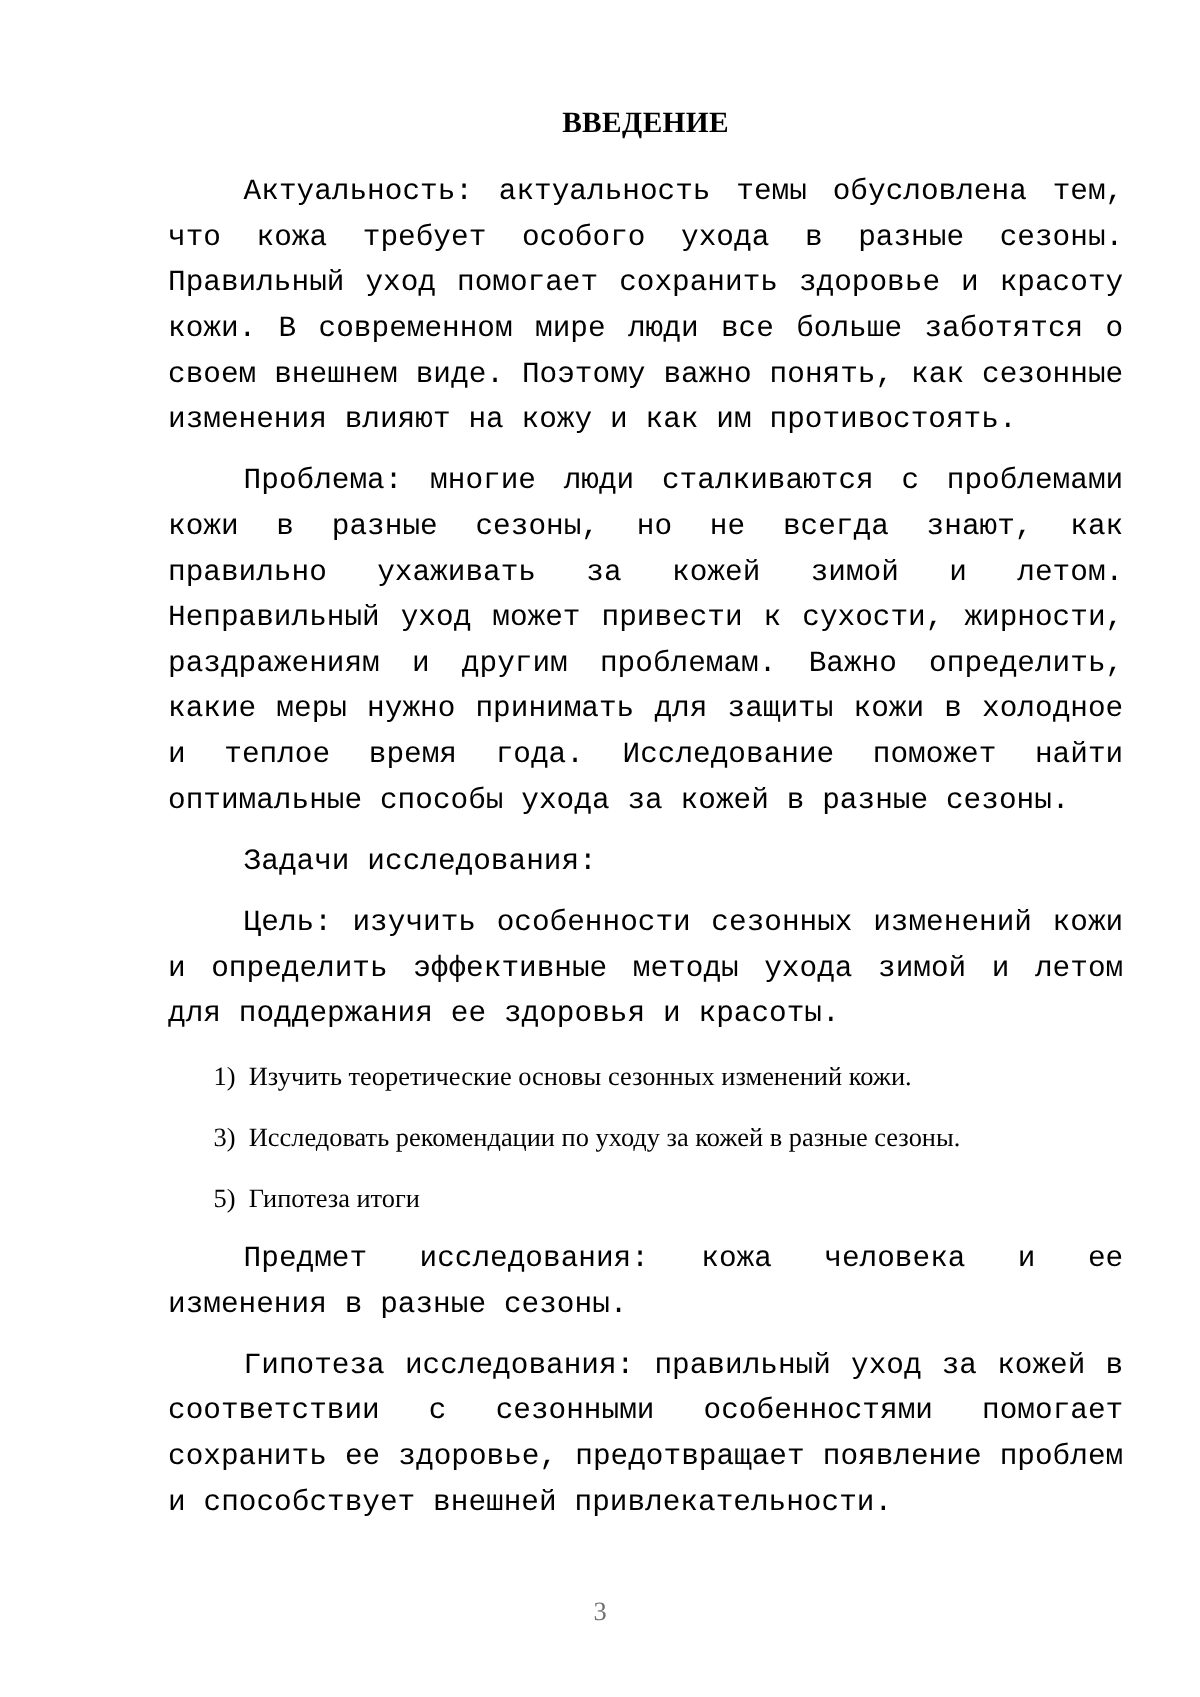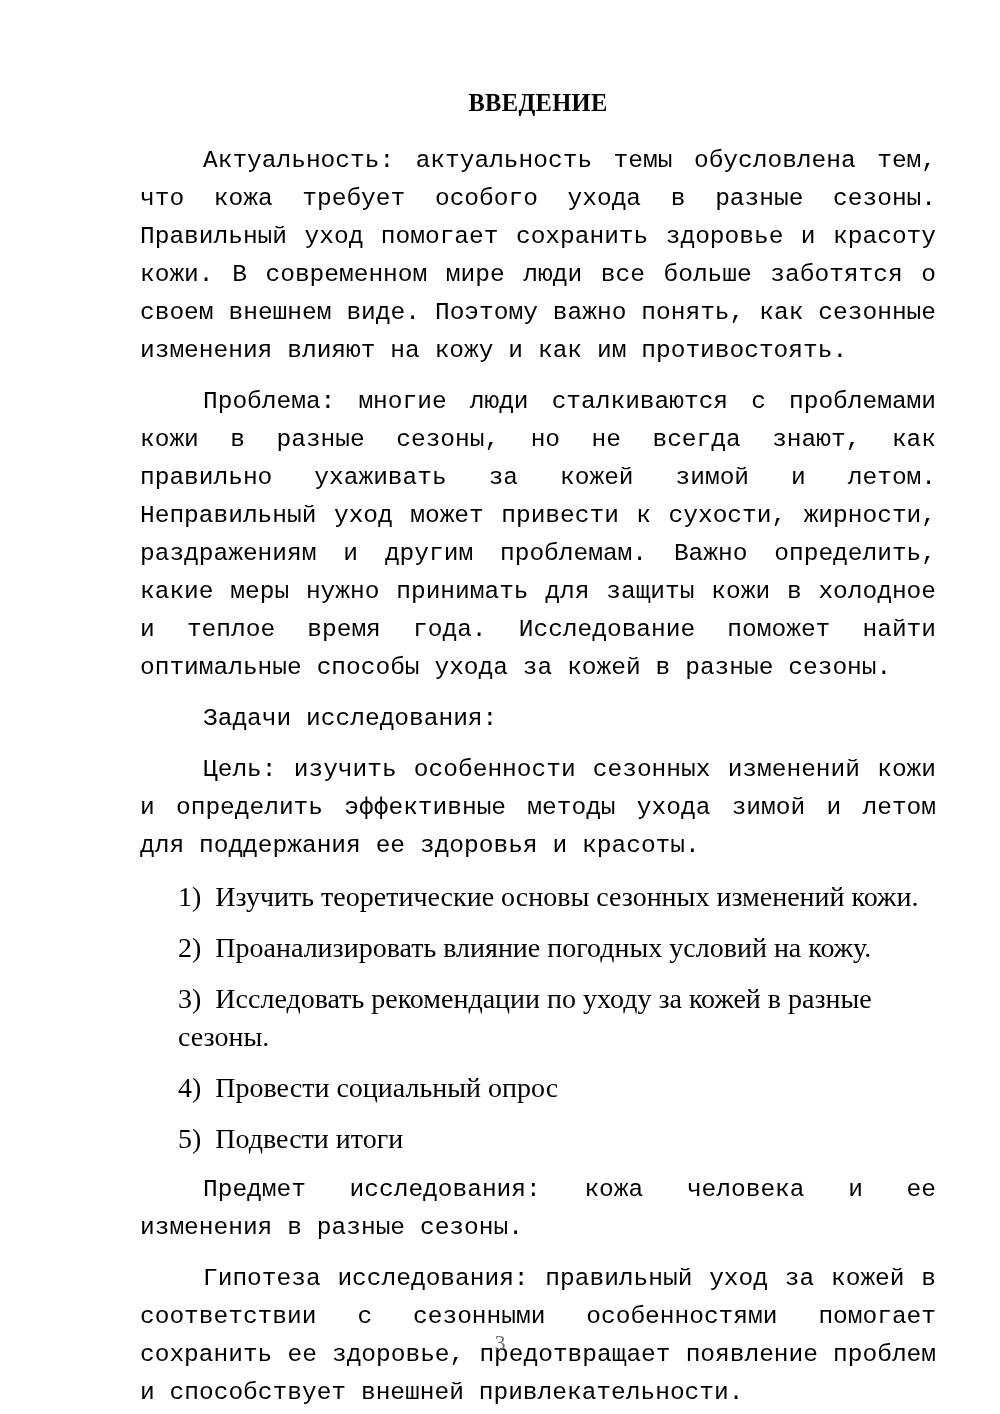--- a/index.html
+++ b/index.html
@@ -42,21 +42,21 @@
     margin: 0 0 13px 0;
     word-spacing: 0.2px;
     font-family: Liberation Mono, monospace;
   }
   .list {
     margin: 0;
     padding: 0;
     list-style: none;
   }
   .list-item {
-    font-size: 28px;
+    font-size: 22px;
     line-height: 38px;
     text-align: left;
     margin: 0 0 13px 0;
     padding-left: 38px;
     text-indent: 0;
   }
   .page-number {
     position: absolute;
     left: 0;
     right: 0;
@@ -82,34 +82,26 @@
     <p class="para">Задачи исследования:</p>
 
     <p class="para">Цель: изучить особенности сезонных изменений кожи и определить эффективные методы ухода зимой и летом для поддержания ее здоровья и красоты.</p>
 
     <ol class="list">
       <li class="list-item">
         <span>1)&nbsp;</span>
         <span>Изучить теоретические основы сезонных изменений кожи.</span>
       </li>
       <li class="list-item">
-        <span>2)&nbsp;</span>
-        <span>Проанализировать влияние погодных условий на кожу.</span>
-      </li>
-      <li class="list-item">
         <span>3)&nbsp;</span>
         <span>Исследовать рекомендации по уходу за кожей в разные сезоны.</span>
       </li>
       <li class="list-item">
-        <span>4)&nbsp;</span>
-        <span>Провести социальный опрос</span>
-      </li>
-      <li class="list-item">
         <span>5)&nbsp;</span>
-        <span>Подвести итоги</span>
+        <span>Гипотеза итоги</span>
       </li>
     </ol>
 
 
     <p class="para">Предмет исследования: кожа человека и ее изменения в разные сезоны.</p>
 
     <p class="para">Гипотеза исследования: правильный уход за кожей в соответствии с сезонными особенностями помогает сохранить ее здоровье, предотвращает появление проблем и способствует внешней привлекательности.</p>
 
   </div>
 

